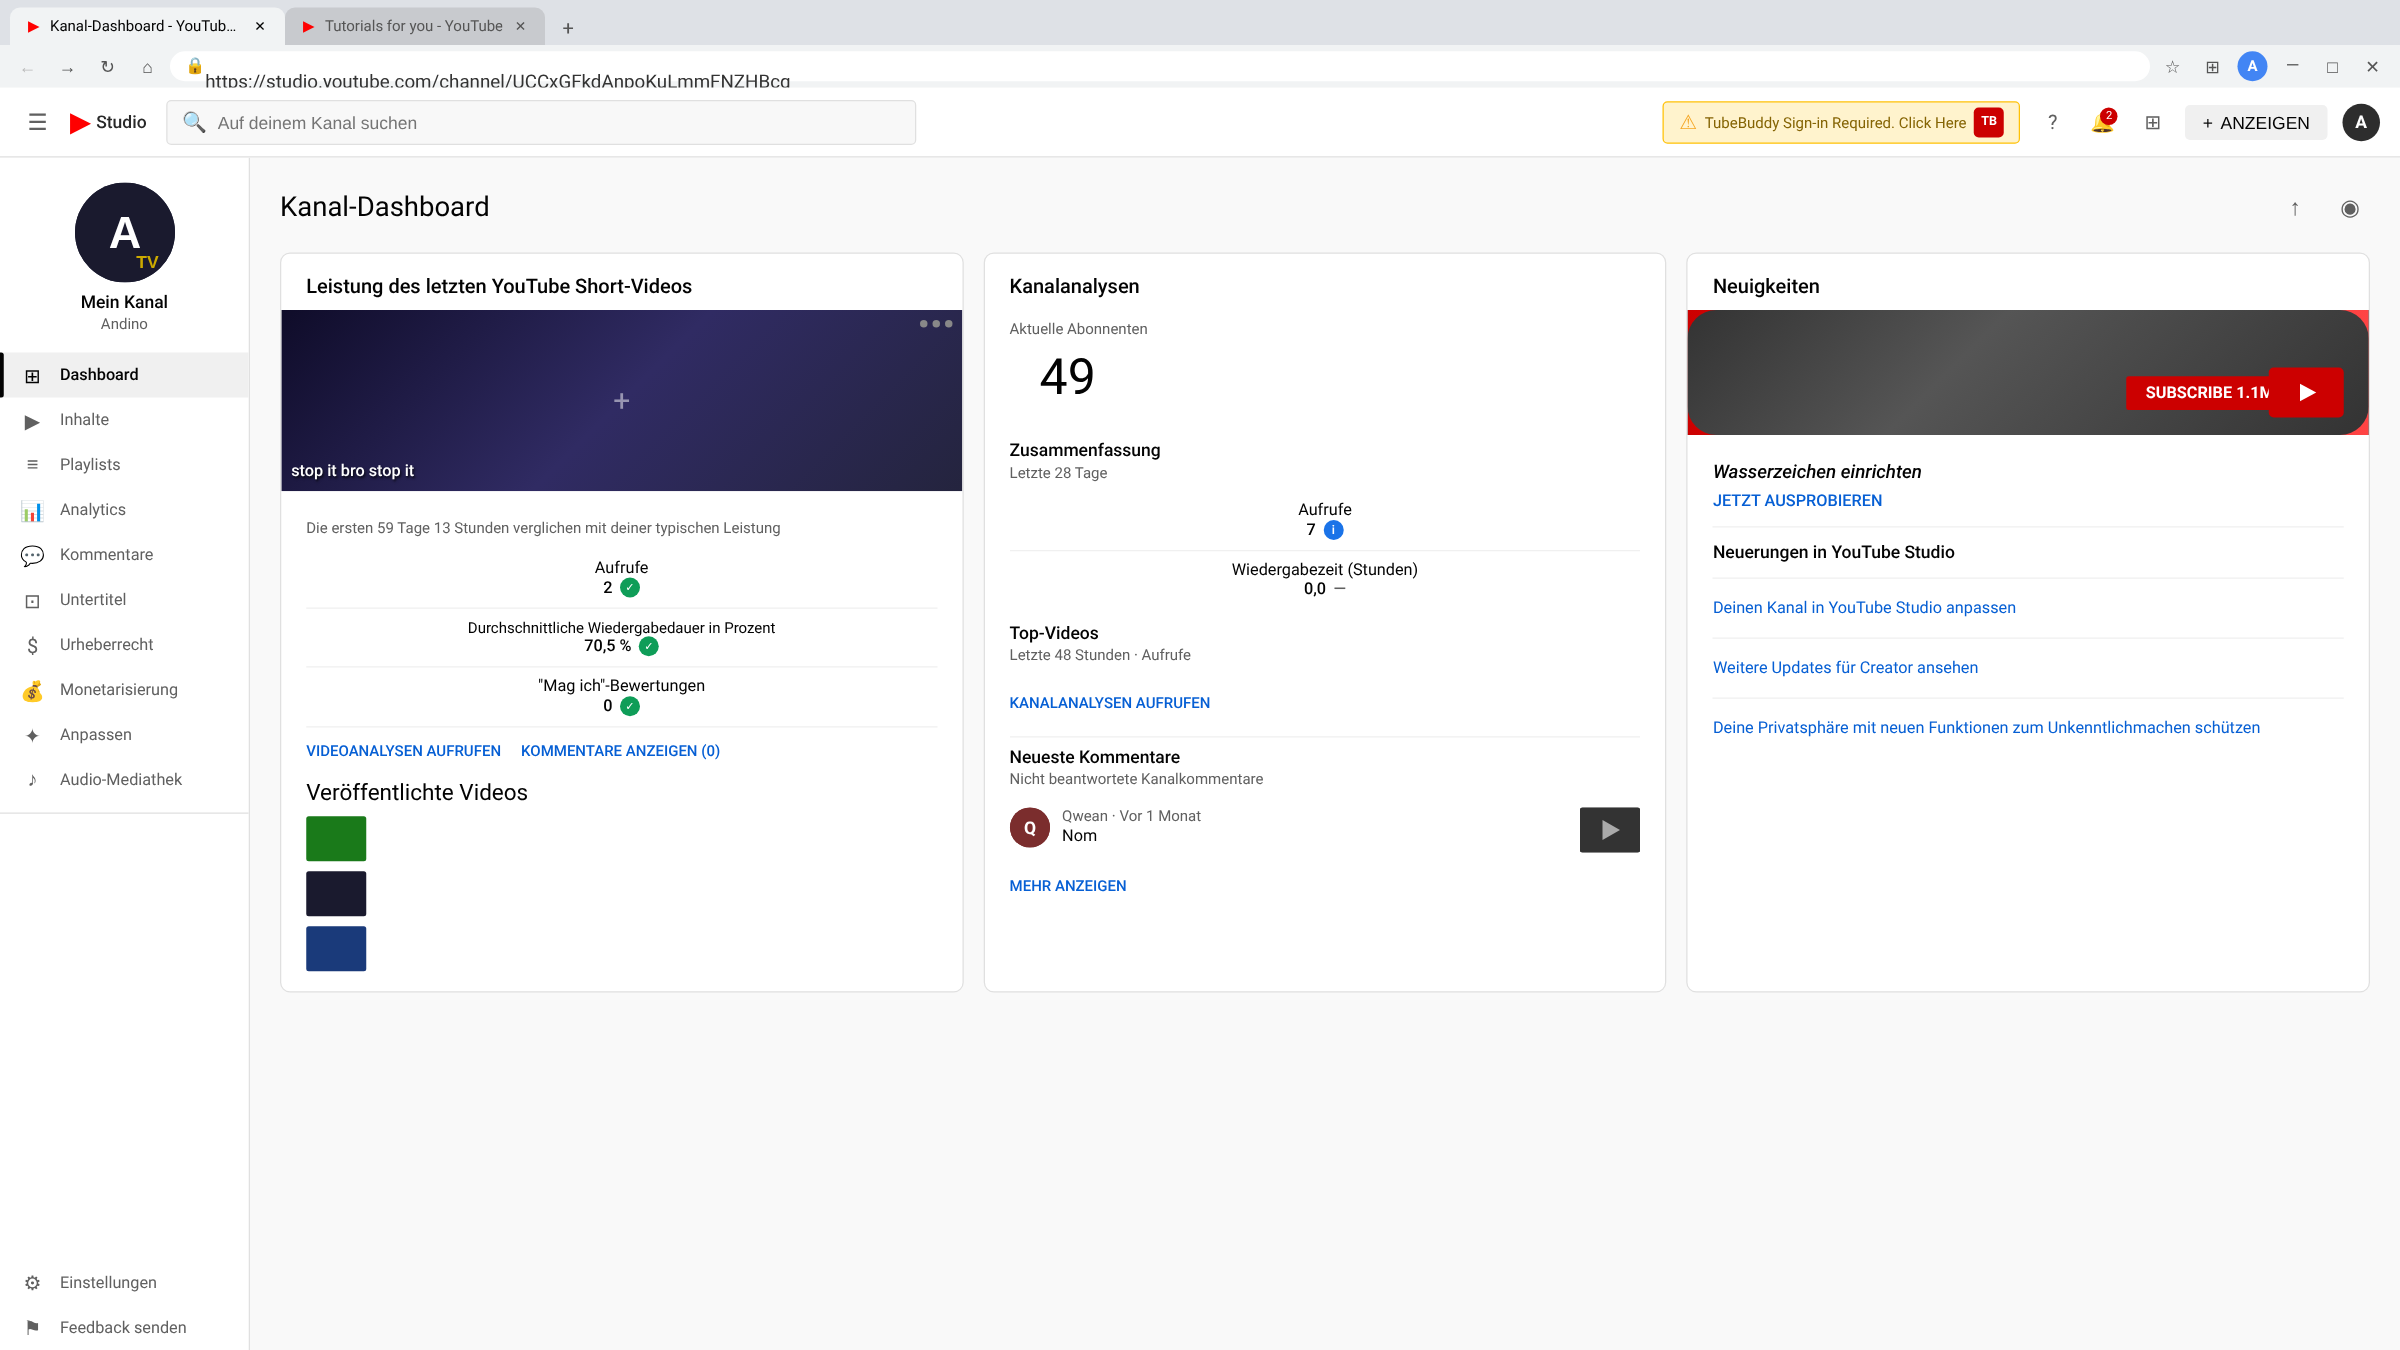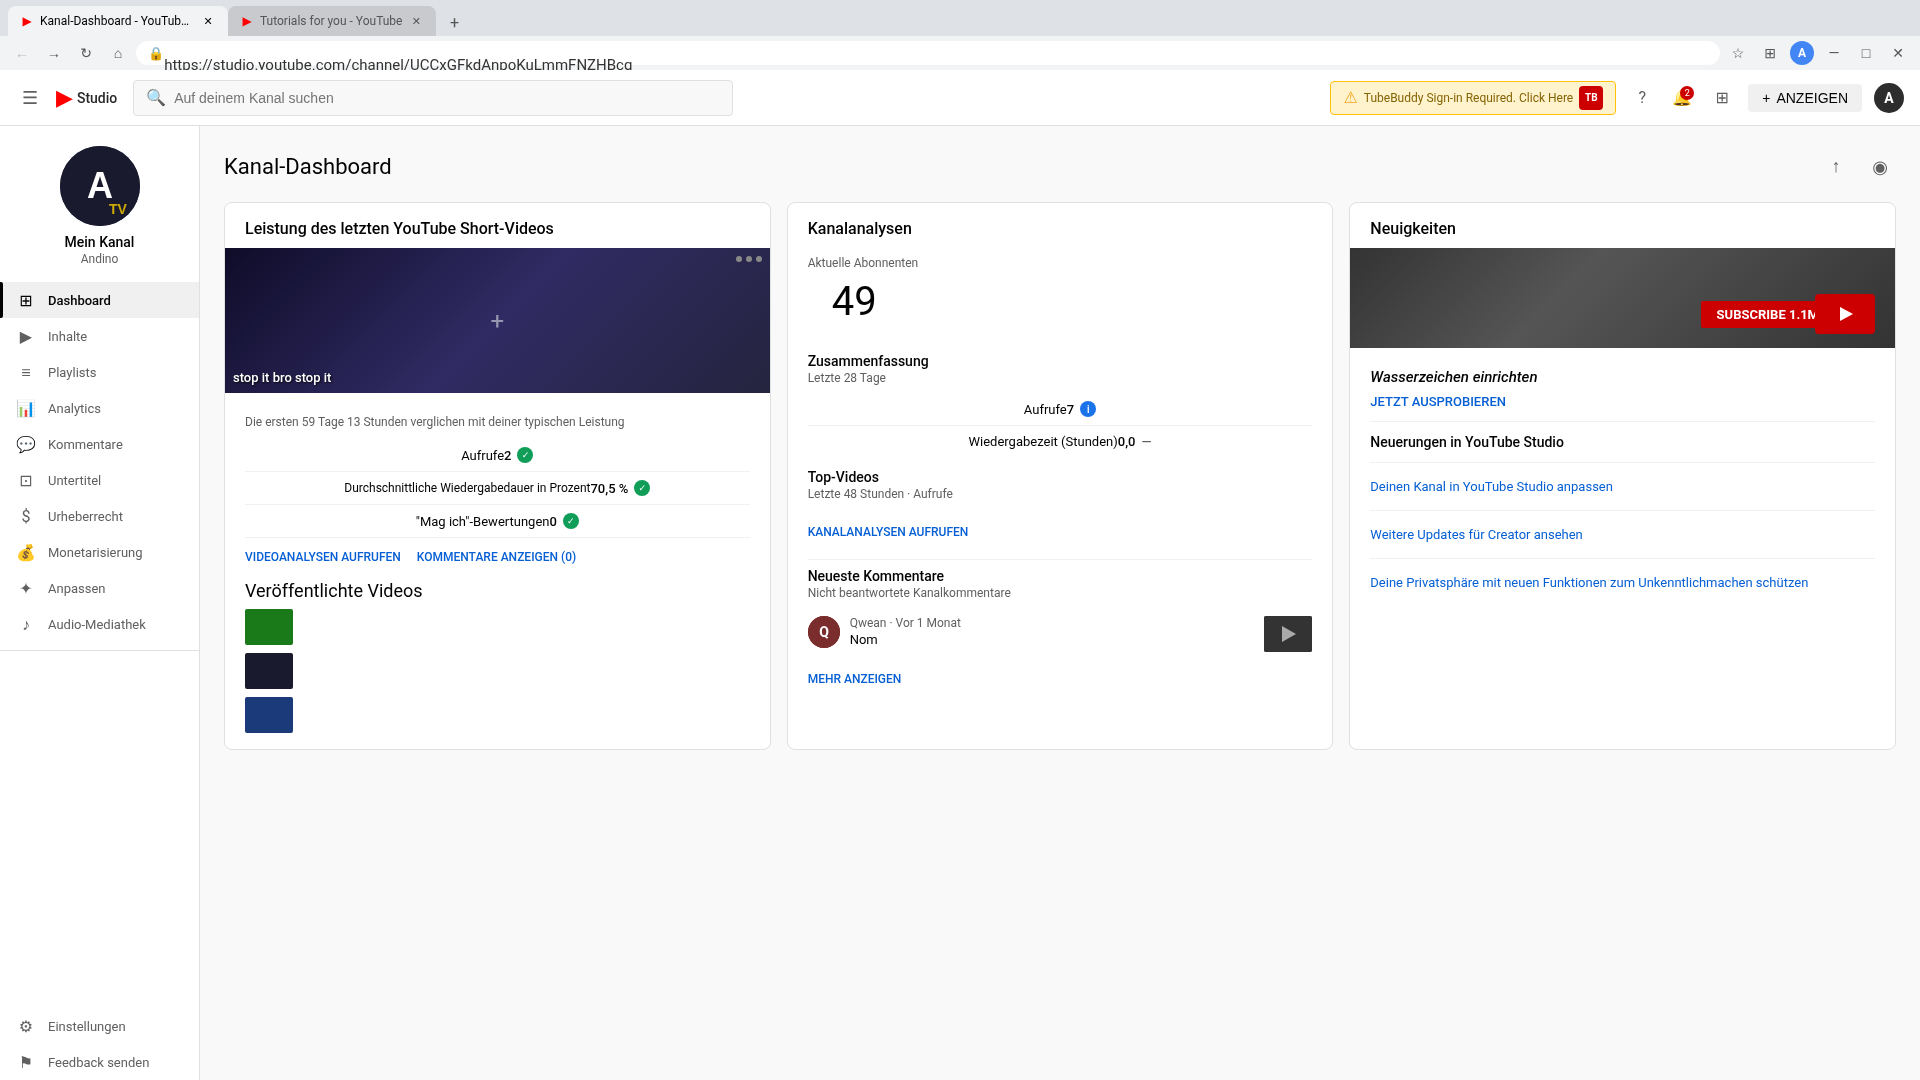--- a/index.html
+++ b/index.html
@@ -75,21 +75,21 @@
     .card-body { padding: 8px 20px 16px; }
 
     
     .video-thumbnail { width: 100%; height: 145px; background: #1a1a2e; display: flex; align-items: center; justify-content: center; position: relative; overflow: hidden; cursor: pointer; }
     .video-thumb-inner { width: 100%; height: 100%; background: linear-gradient(135deg, #0f0c29, #302b63, #24243e); display: flex; align-items: flex-end; padding: 8px; text-align: right; }
     .video-title-overlay { color: #fff; font-size: 13px; font-weight: 500; text-shadow: 1px 1px 2px rgba(0,0,0,0.8); }
     .video-controls { position: absolute; top: 8px; right: 8px; display: flex; gap: 4px; }
     .video-ctrl-dot { width: 6px; height: 6px; border-radius: 50%; background: #888; }
     .video-plus { position: absolute; top: 50%; left: 50%; transform: translate(-50%, -50%); color: rgba(255,255,255,0.5); font-size: 24px; }
     .video-description { font-size: 12px; color: #606060; margin: 12px 0 8px; line-height: 1.5; }
-    .metric-row { display: flex; justify-content: center; align-items: center; padding: 8px 0; border-bottom: 1px solid #f0f0f0; font-size: 13px; }
+    .metric-row { display: flex; justify-content: center; align-items: center; padding: 8px 0; border-bottom: 1px solid #f0f0f0; font-size: 13px; flex-direction: column; }
     .metric-row:last-of-type { border-bottom: none; }
     .metric-label { color: #030303; }
     .metric-value { display: flex; align-items: center; gap: 6px; color: #030303; font-weight: 500; }
     .metric-icon { width: 16px; height: 16px; border-radius: 50%; background: #1a73e8; display: flex; align-items: center; justify-content: center; color: #fff; font-size: 9px; }
     .metric-icon.green { background: #0f9d58; }
     .link-btn { color: #065fd4; font-size: 12px; font-weight: 500; cursor: pointer; padding: 4px 0; display: inline-block; text-decoration: none; }
     .links-row { display: flex; gap: 16px; padding-top: 8px; }
 
     
     .subscriber-count { font-size: 40px; font-weight: 400; color: #030303; padding: 8px 0 16px; margin-left: 24px; }
@@ -414,21 +414,21 @@
           </div>
         </div>
 
         <div class="card">
           <div class="card-header">
             <div class="card-title">Neuigkeiten</div>
           </div>
           <div class="news-image">
             <div class="news-image-inner" style="width:100%;height:100%;position:relative;">
 
-              <div style="width:100%;height:100%;background:linear-gradient(135deg,#333 0%,#555 40%,#333 100%);display:flex;align-items:center;justify-content:center;position:relative;">
+              <div style="width:100%;height:100%;background:linear-gradient(135deg,#333 0%,#555 40%,#333 100%);display:flex;align-items:center;justify-content:center;position:relative;border-radius:23px;">
                 <div style="background:#cc0000;color:#fff;padding:6px 16px;border-radius:2px;font-size:13px;font-weight:bold;position:absolute;right:60px;bottom:20px;">SUBSCRIBE 1.1M</div>
                 <div style="width:60px;height:40px;background:#cc0000;border-radius:4px;position:absolute;right:20px;bottom:14px;display:flex;align-items:center;justify-content:center;">
                   <svg width="20" height="20" viewBox="0 0 20 20">
                       <polygon points="5,3 18,10 5,17" fill="white"></polygon>
                     </svg>
                 </div>
               </div>
             </div>
           </div>
           <div class="card-body">

